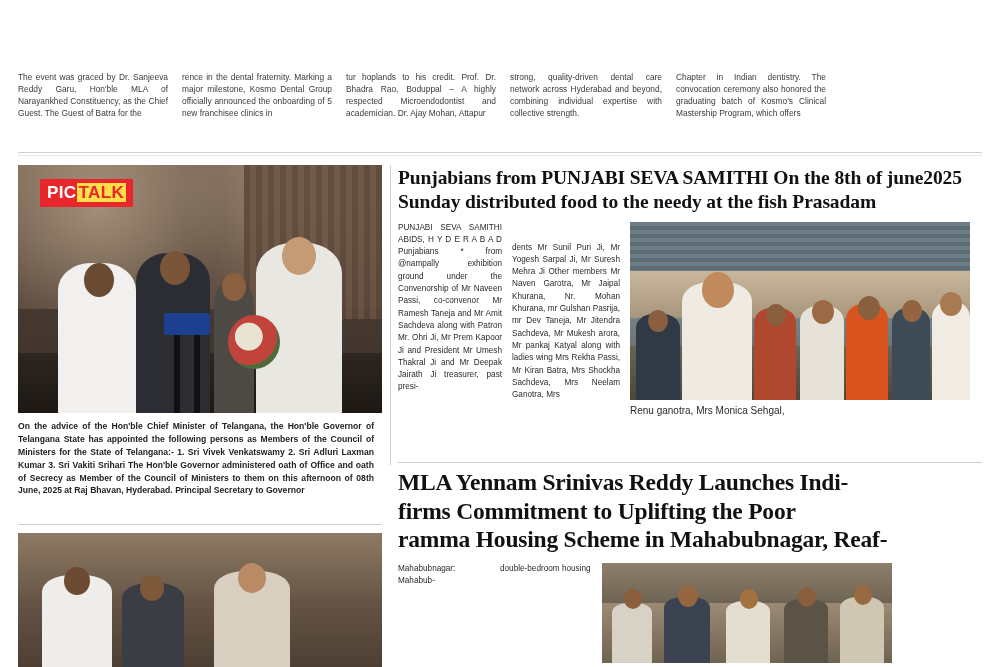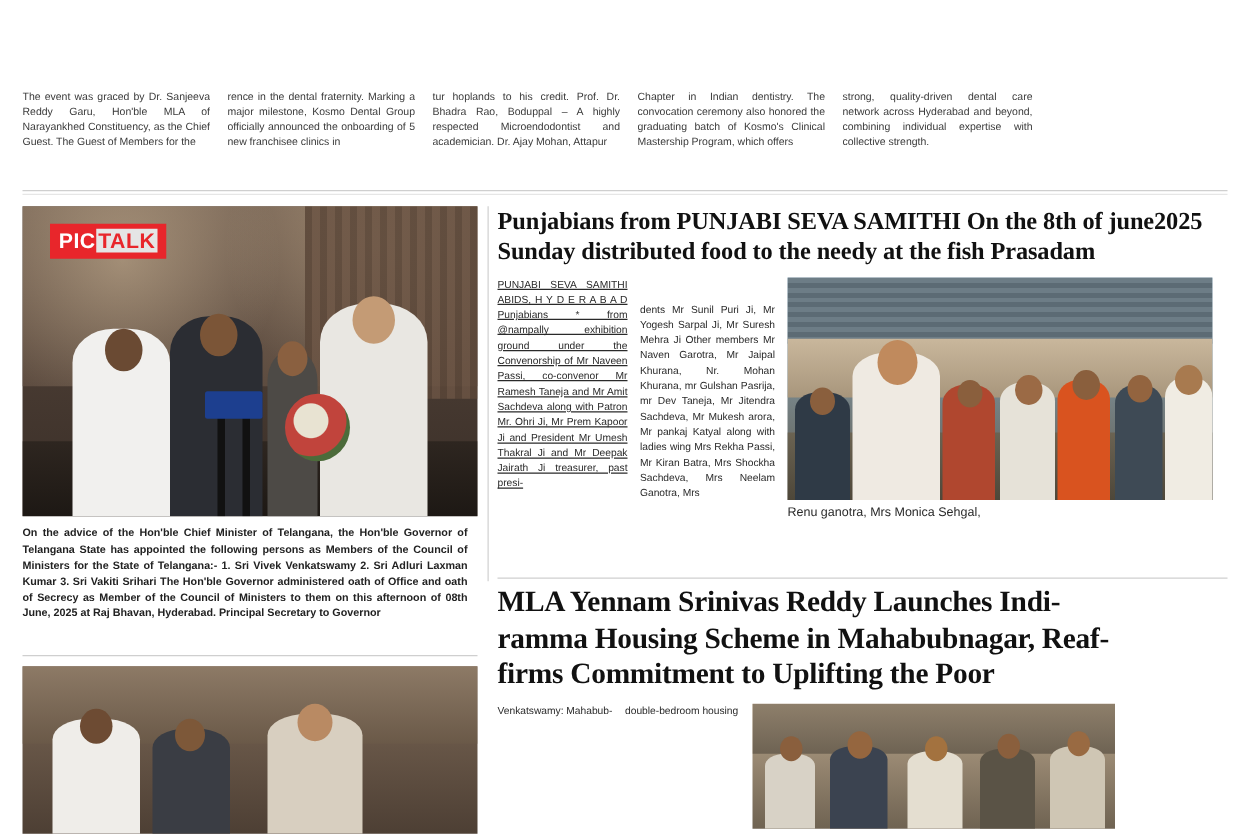--- a/index.html
+++ b/index.html
@@ -104,21 +104,21 @@
     top: 14px;
     background: #e8262b;
     color: #ffffff;
     font-weight: bold;
     font-size: 17px;
     letter-spacing: .4px;
     padding: 4px 7px 4px 7px;
   }
   .pt-badge .lt { color: #ffffff; margin-top: 12px; }
   .pt-badge .alt {
-    background: #e5e5e5;
+    background: #fde047;
     color: #e8262b;
     padding: 0 2px;
   }
   .pt-mic {
     position: absolute;
     background: #111;
   }
   .pt-bouquet {
     position: absolute;
     border-radius: 50%;
@@ -176,21 +176,21 @@
     display: flex;
     gap: 10px;
   }
   .art1-col {
     width: 58px;
     font-size: 8.2px;
     line-height: 1.5;
     text-align: justify;
     color: #2a2a2a;
   }
-  .art1-col.c1 { width: 104px; text-decoration: underline; }
+  .art1-col.c1 { width: 104px; }
   .art1-col.c2 { width: 108px; margin-top: 20px; }
   .art1-photo {
     position: relative;
     width: 340px;
     height: 178px;
     overflow: hidden;
     background: linear-gradient(180deg, #9fb6c6 0%, #7d8f97 40%, #5f5a4e 100%);
     flex: none;
   }
   .a1-roof {
@@ -273,25 +273,25 @@
     height: 1px;
     background: #cfcfcf;
   }
 </style>
 </head>
 <body>
 
 <div class="page">
 
   <div class="top-strip">
-    <div class="top-col">The event was graced by Dr. Sanjeeva Reddy Garu, Hon'ble MLA of Narayankhed Constituency, as the Chief Guest. The Guest of Members for the</div>
+    <div class="top-col">The event was graced by Dr. Sanjeeva Reddy Garu, Hon'ble MLA of Narayankhed Constituency, as the Chief Guest. The Guest of Batra for the</div>
     <div class="top-col">rence in the dental fraternity. Marking a major milestone, Kosmo Dental Group officially announced the onboarding of 5 new franchisee clinics in</div>
     <div class="top-col">tur hoplands to his credit. Prof. Dr. Bhadra Rao, Boduppal – A highly respected Microendodontist and academician. Dr. Ajay Mohan, Attapur</div>
+    <div class="top-col wide">strong, quality-driven dental care network across Hyderabad and beyond, combining individual expertise with collective strength.</div>
     <div class="top-col">Chapter in Indian dentistry. The convocation ceremony also honored the graduating batch of Kosmo's Clinical Mastership Program, which offers</div>
-    <div class="top-col wide">strong, quality-driven dental care network across Hyderabad and beyond, combining individual expertise with collective strength.</div>
   </div>
   <div class="hr-top"></div>
   <div class="hr-top2"></div>
 
   <div class="left-col">
     <div class="pictalk-photo">
       <div class="pt-wall"></div>
       <div class="pt-curtain"></div>
       <div class="pt-floor"></div>
 
@@ -370,25 +370,25 @@
         <div class="art1-photo-caption">Renu  ganotra,  Mrs   Monica Sehgal,</div>
       </div>
     </div>
   </div>
 
   <div class="hr-mid"></div>
 
   <div class="art2">
     <div class="art2-head">
       <div>MLA Yennam Srinivas Reddy Launches Indi-</div>
+      <div>firms Commitment to Uplifting the Poor</div>
       <div>ramma Housing Scheme in Mahabubnagar, Reaf-</div>
-      <div>firms Commitment to Uplifting the Poor</div>
     </div>
     <div class="art2-body">
-      <div class="art2-col">Venkatswamy: Mahabub-</div>
+      <div class="art2-col">Mahabubnagar: Mahabub-</div>
       <div class="art2-col">double-bedroom  housing</div>
       <div class="art2-photo">
         <div class="a2-band"></div>
         <div class="a2-p" style="left:10px;width:40px;height:60px;background:#d8d2c6;"></div>
         <div class="a2-h" style="left:22px;top:26px;width:18px;height:20px;background:#8a5f3d;"></div>
         <div class="a2-p" style="left:62px;width:46px;height:66px;background:#3b4350;"></div>
         <div class="a2-h" style="left:76px;top:22px;width:20px;height:22px;background:#95663f;"></div>
         <div class="a2-p" style="left:124px;width:44px;height:62px;background:#e4ded0;"></div>
         <div class="a2-h" style="left:138px;top:26px;width:18px;height:20px;background:#a3723f;"></div>
         <div class="a2-p" style="left:182px;width:44px;height:64px;background:#5a5346;"></div>

